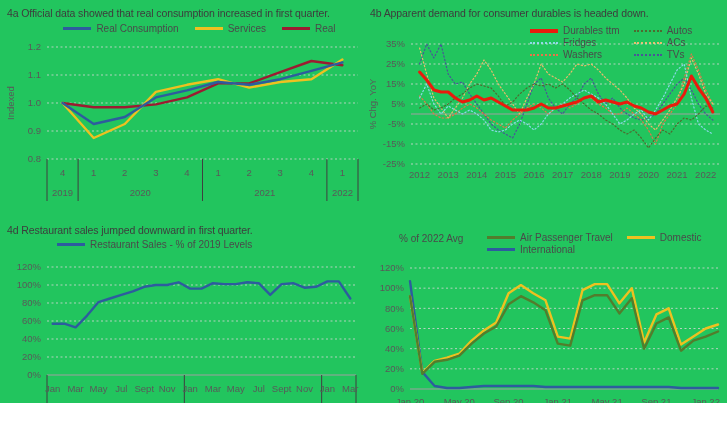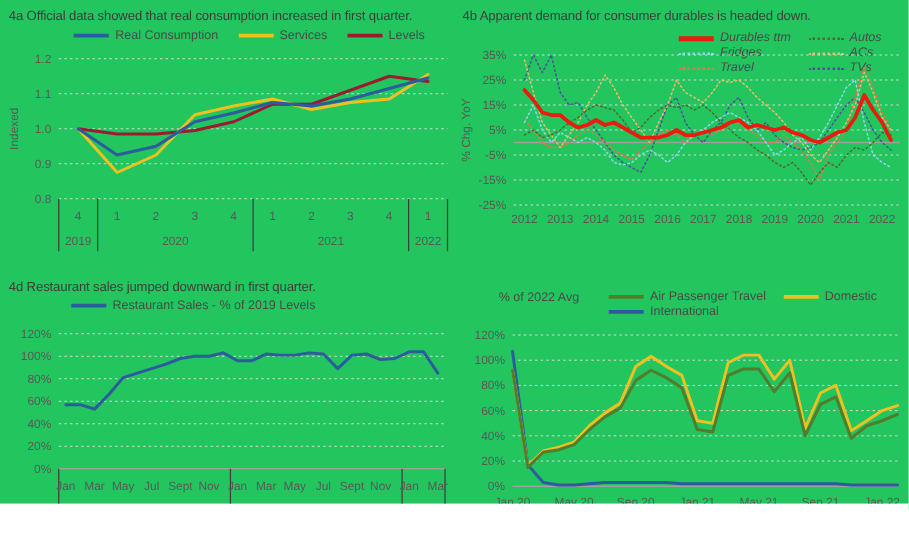--- a/index.html
+++ b/index.html
@@ -14,21 +14,21 @@
          letter-spacing:-0.1px;}
   #panel-d .title,#panel-e .title{top:11px;}
   .plot{position:absolute;left:0;top:0;}
   svg text{font-family:"Liberation Sans",sans-serif;fill:#595959;}
   .legend{position:absolute;display:flex;gap:16px;}
   .legend.grid2{display:grid;grid-template-columns:auto auto;column-gap:14px;row-gap:1px;}
   .li{display:flex;align-items:center;gap:5px;white-space:nowrap;}
   .sw{display:inline-block;width:28px;height:0;}
   .lt{font-size:10px;color:#4a4a4a;}
   #legend-a{left:40px;right:4px;top:23px;justify-content:center;}
-  #legend-b{left:180px;top:25px;font-style:italic;}
+  #legend-b{left:167px;top:25px;}
   #legend-d{left:57px;top:26px;justify-content:center;}
   #legend-e{left:124px;top:19px;}
   .inner-label{position:absolute;font-size:10px;color:#4a4a4a;}
   #inner-e{left:36px;top:20px;}
 </style>
 </head>
 <body>
 
 <div id="page">
 
@@ -38,21 +38,21 @@
       <div class="li">
         <span class="sw" style="border-top: 3px solid rgb(45, 92, 158);"></span>
         <span class="lt">Real Consumption</span>
       </div>
       <div class="li">
         <span class="sw" style="border-top: 3px solid rgb(238, 193, 32);"></span>
         <span class="lt">Services</span>
       </div>
       <div class="li">
         <span class="sw" style="border-top: 3px solid rgb(156, 27, 49);"></span>
-        <span class="lt">Levels</span>
+        <span class="lt">Real</span>
       </div>
     </div>
     <svg class="plot" id="svg-a" width="363" height="213">
         <line x1="47" y1="159" x2="358" y2="159" stroke="#d8d8d8" stroke-width="0.8" stroke-dasharray="2 2.5"></line>
         <text x="41" y="162.2" font-size="9.5" text-anchor="end">0.8</text>
         <line x1="47" y1="131" x2="358" y2="131" stroke="#d8d8d8" stroke-width="0.8" stroke-dasharray="2 2.5"></line>
         <text x="41" y="134.2" font-size="9.5" text-anchor="end">0.9</text>
         <line x1="47" y1="103" x2="358" y2="103" stroke="#d8d8d8" stroke-width="0.8" stroke-dasharray="2 2.5"></line>
         <text x="41" y="106.2" font-size="9.5" text-anchor="end">1.0</text>
         <line x1="47" y1="74.99999999999997" x2="358" y2="74.99999999999997" stroke="#d8d8d8" stroke-width="0.8" stroke-dasharray="2 2.5"></line>
@@ -99,21 +99,21 @@
       <div class="li">
         <span class="sw" style="border-top: 2px dotted rgb(138, 217, 232);"></span>
         <span class="lt">Fridges</span>
       </div>
       <div class="li">
         <span class="sw" style="border-top: 2px dotted rgb(233, 188, 107);"></span>
         <span class="lt">ACs</span>
       </div>
       <div class="li">
         <span class="sw" style="border-top: 2px dotted rgb(232, 116, 72);"></span>
-        <span class="lt">Travel</span>
+        <span class="lt">Washers</span>
       </div>
       <div class="li">
         <span class="sw" style="border-top: 2px dotted rgb(74, 84, 152);"></span>
         <span class="lt">TVs</span>
       </div>
     </div>
     <svg class="plot" id="svg-b" width="364" height="213">
         <line x1="48" y1="114" x2="357" y2="114" stroke="#9f9f9f" stroke-width="1.1"></line>
         <line x1="48" y1="164" x2="357" y2="164" stroke="#d8d8d8" stroke-width="0.8" stroke-dasharray="2 2.5"></line>
         <text x="42" y="167.2" font-size="9.5" text-anchor="end">-25%</text>

